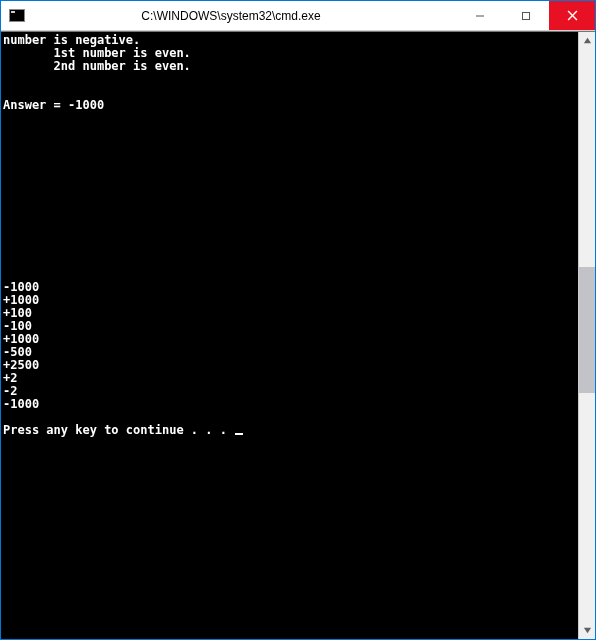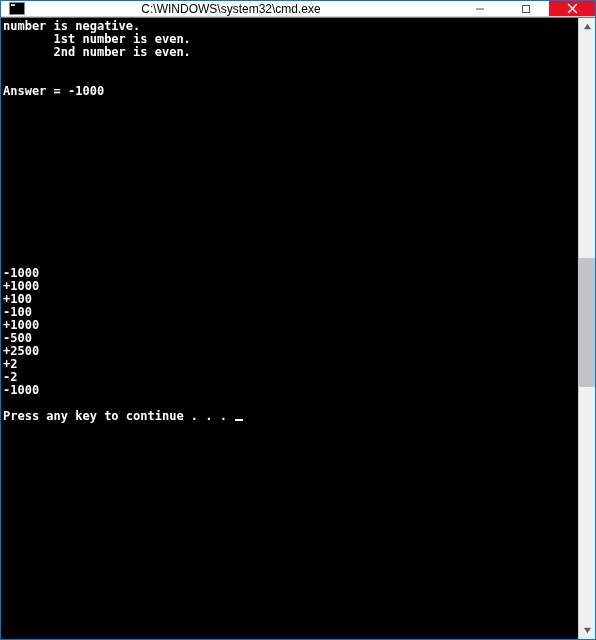--- a/index.html
+++ b/index.html
@@ -16,21 +16,21 @@
       padding: 1px;
     }
     .window {
       width: 100%;
       height: 100%;
       display: flex;
       flex-direction: column;
       background: #fff;
     }
     .titlebar {
-      height: 16px;
+      height: 30px;
       background: #fff;
       display: flex;
       align-items: center;
       border-bottom: 1px solid #d0d0d0;
     }
     .titlebar-icon {
       width: 16px;
       height: 13px;
       margin-left: 8px;
       background: #000;

